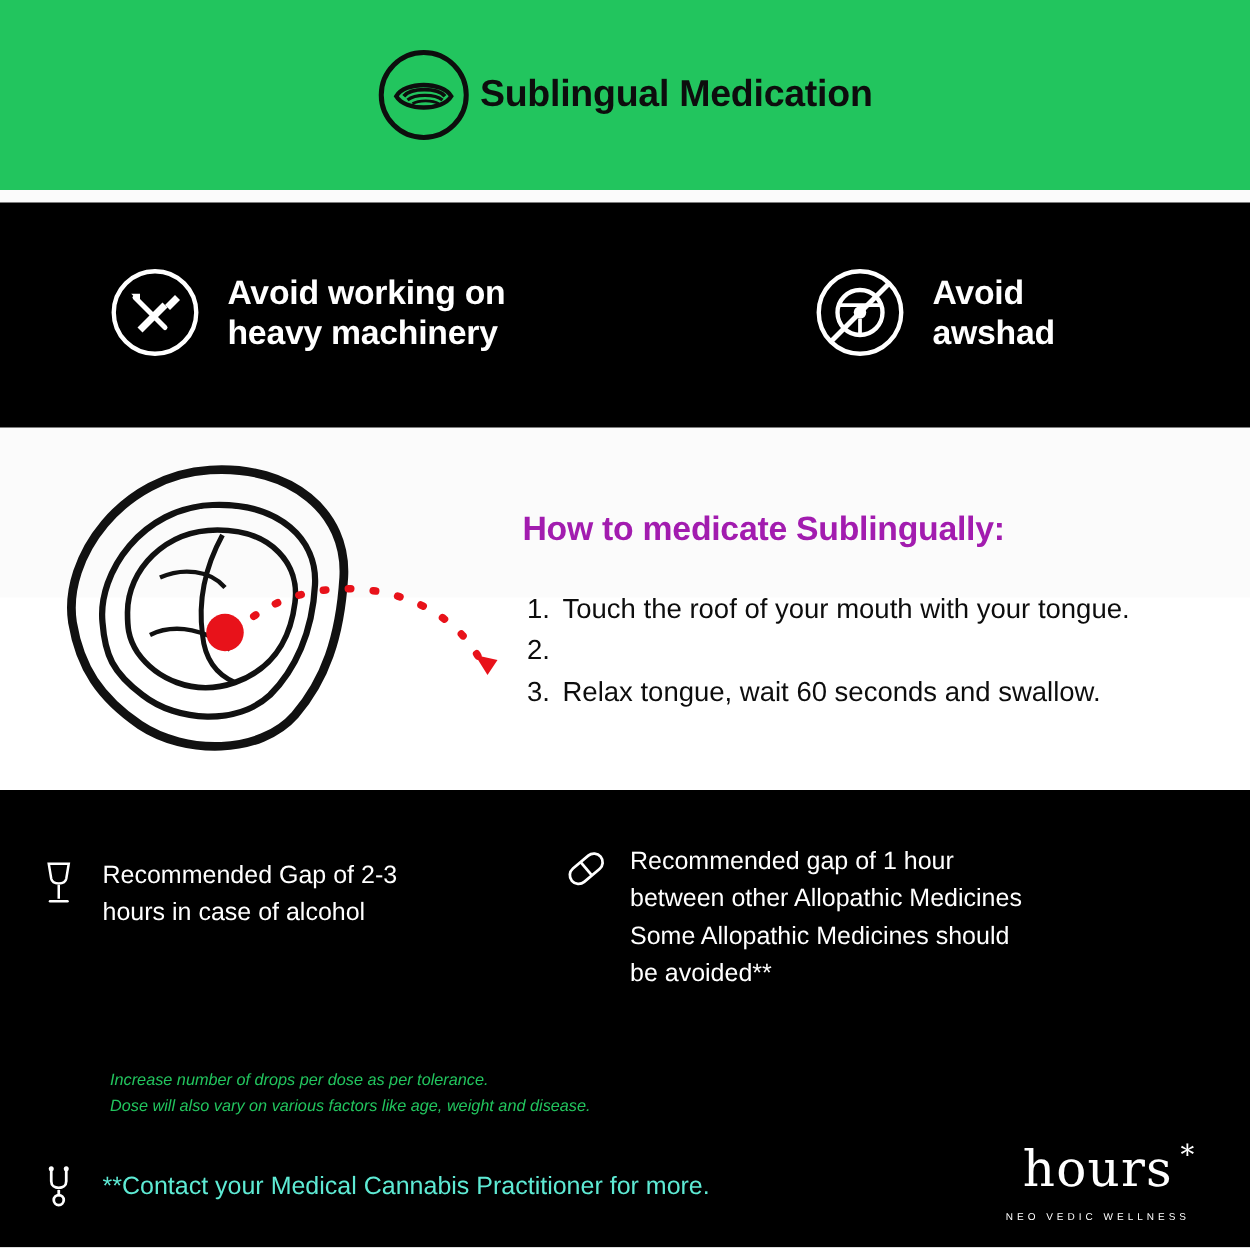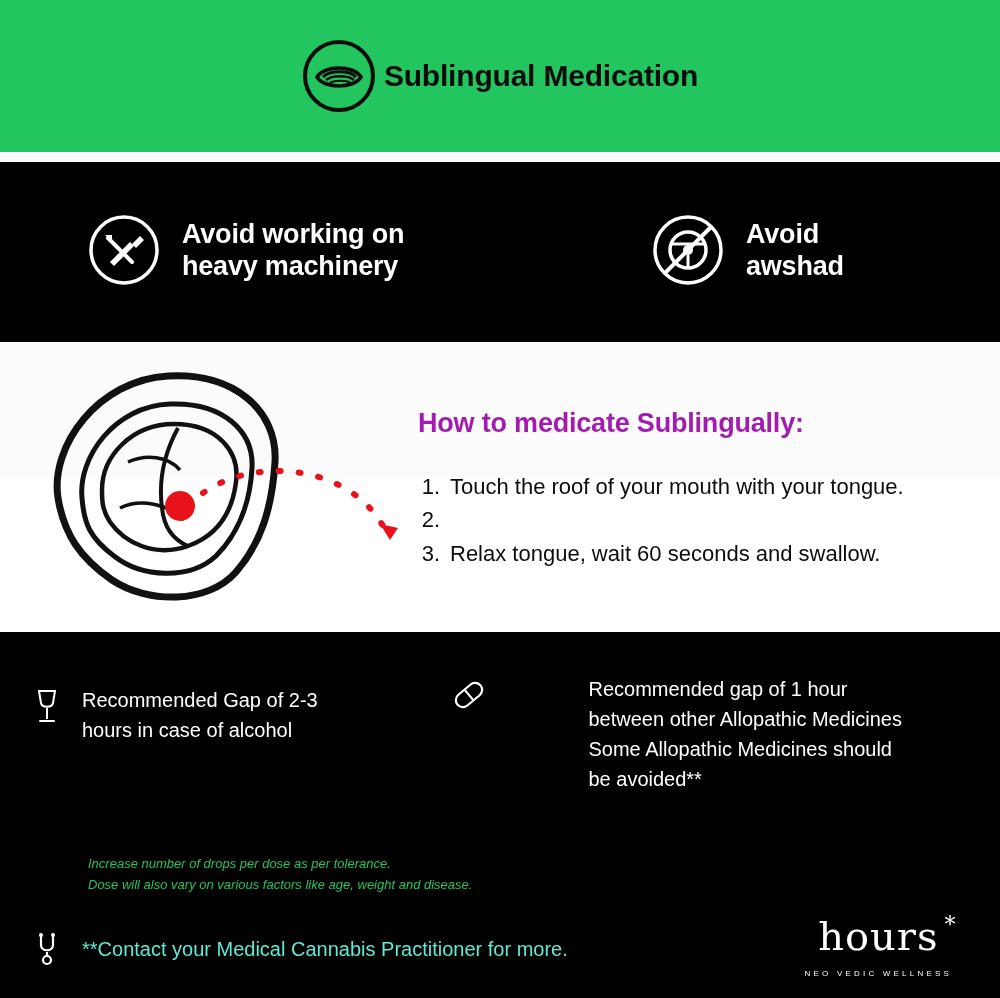--- a/index.html
+++ b/index.html
@@ -133,21 +133,21 @@
     height: 366px;
     background: #000000;
   }
   .gap-item {
     position: absolute;
     display: flex;
     align-items: flex-start;
     gap: 18px;
   }
   .gap-item.alcohol { left: 30px; top: 42px; width: 400px; margin-top: 11px; }
-  .gap-item.medicine { left: 452px; top: 42px; width: 450px; justify-content: space-between; }
+  .gap-item.medicine { left: 452px; top: 42px; width: 450px; }
   .gap-icon {
     width: 34px;
     height: 38px;
     flex: 0 0 auto;
     margin-top: 2px;
   }
   .gap-text {
     color: #ffffff;
     font-size: 20px;
     line-height: 1.5;

